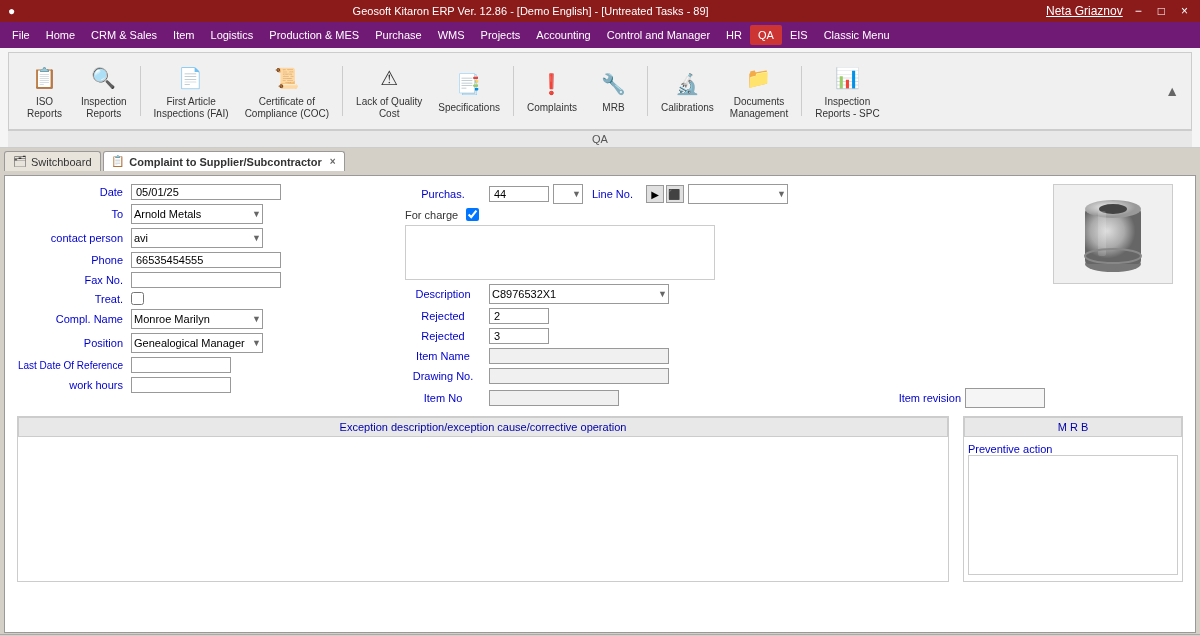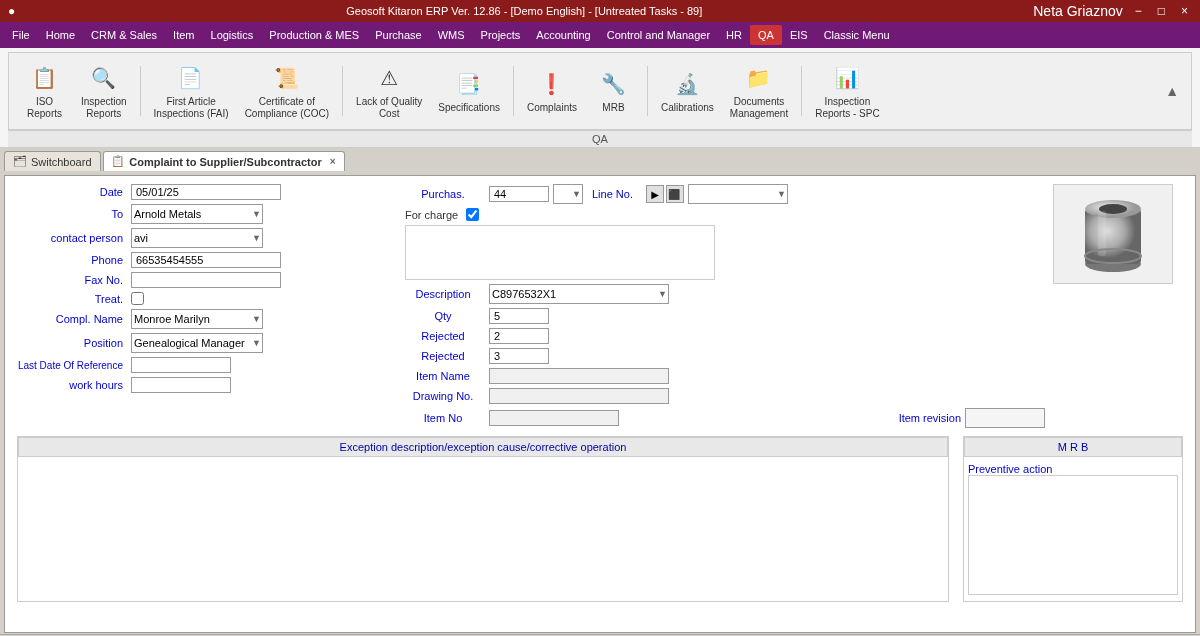--- a/index.html
+++ b/index.html
@@ -303,21 +303,21 @@
   </style>
 </head>
 <body>
 
 <div class="title-bar">
   <div class="title-bar-left">
     <span style="font-size:12px;">●</span>
   </div>
   <div class="title-bar-center">Geosoft Kitaron ERP Ver. 12.86 - [Demo English] - [Untreated Tasks - 89]</div>
   <div class="title-bar-right">
-    <span style="font-size:14px;">Neta Griaznov</span>
+    <span style="font-size:12px;text-decoration:underline;">Neta Griaznov</span>
     <span class="title-bar-btn">−</span>
     <span class="title-bar-btn">□</span>
     <span class="title-bar-btn">×</span>
   </div>
 </div>
 
 <div class="menu-bar" id="menu-bar">
     <div class="menu-item">File</div>
     <div class="menu-item">Home</div>
     <div class="menu-item">CRM &amp; Sales</div>
@@ -519,24 +519,20 @@
           <div class="right-form-row">
             <span class="right-label">Description</span>
             <div class="select-wrapper">
               <select class="form-select" style="width:180px;">
                 <option>C8976532X1</option>
               </select>
               <span class="select-arrow">▼</span>
             </div>
           </div>
 
-          <div class="right-form-row">
-            <span class="right-label">Qty</span>
-            <input class="form-input short" type="text" value="5" style="">
-          </div>
 
           <div class="right-form-row">
             <span class="right-label">Rejected</span>
             <input class="form-input short" type="text" value="2" style="">
           </div>
 
           <div class="right-form-row">
             <span class="right-label">Rejected</span>
             <input class="form-input short" type="text" value="3" style="">
           </div>

